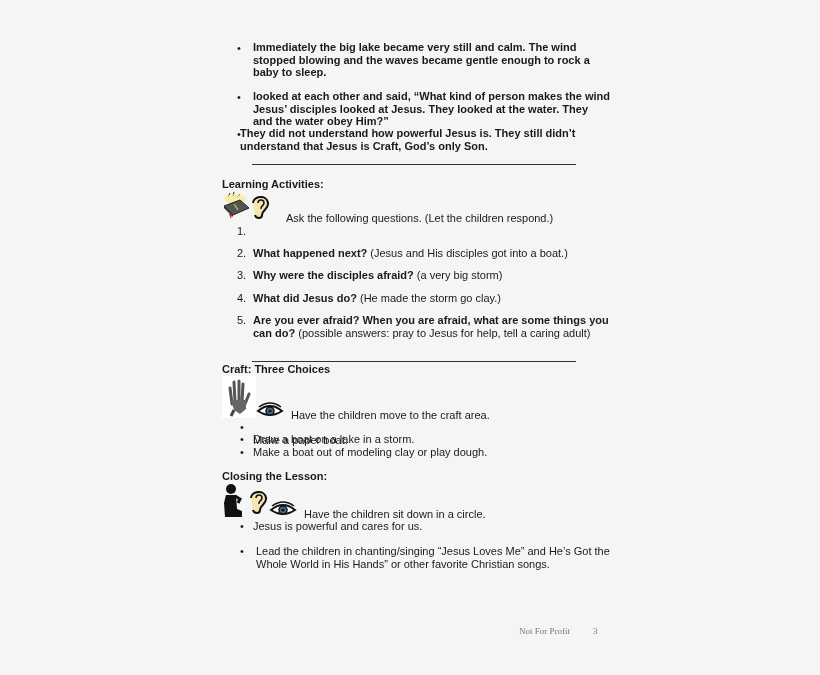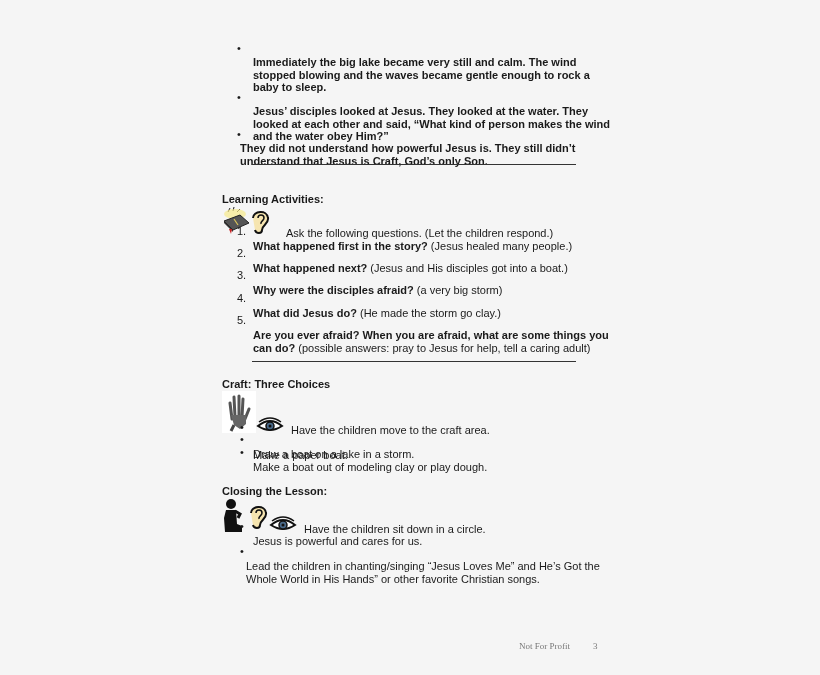--- a/index.html
+++ b/index.html
@@ -1,19 +1,19 @@
 <!DOCTYPE html>
 <html><head>
 <meta charset="utf-8">
 <style>
   html, body { margin:0; padding:0; }
   body { width:820px; height:675px; background:#f5f5f5; position:relative; overflow:hidden;
          font-family:"Liberation Sans", sans-serif; color:#1a1a1a; }
   .page { position:absolute; left:0; top:0; width:820px; height:675px; }
-  .abs { position:absolute;margin-top:15px; }
+  .abs { position:absolute; }
   .t { font-size:11px; line-height:12.5px; white-space:nowrap; }
   .b { font-weight:bold; }
   .bullet { position:absolute; left:237px; font-size:11px; }
   .rule { position:absolute; height:0; border-top:1.5px solid #333; }
   .num { position:absolute; left:237px; font-size:11px; }
   .footer { font-family:"Liberation Serif", serif; font-size:9px; color:#777; }
 </style>
 </head>
 <body>
 
@@ -21,22 +21,22 @@
 
   <span class="bullet" style="top:42px">•</span>
   <div class="abs t b" style="left:253px;top:41px">
     <div>Immediately the big lake became very still and calm. The wind</div>
     <div>stopped blowing and the waves became gentle enough to rock a</div>
     <div>baby to sleep.</div>
   </div>
 
   <span class="bullet" style="top:91px">•</span>
   <div class="abs t b" style="left:253px;top:90px">
+    <div>looked at each other and said, “What kind of person makes the wind</div>
     <div>Jesus’ disciples looked at Jesus. They looked at the water. They</div>
-    <div>looked at each other and said, “What kind of person makes the wind</div>
     <div>and the water obey Him?”</div>
   </div>
 
   <span class="bullet" style="top:128px">•</span>
   <div class="abs t b" style="left:240px;top:127px">
     <div>They did not understand how powerful Jesus is. They still didn’t</div>
     <div>understand that Jesus is Craft, God’s only Son.</div>
   </div>
 
   <div class="rule" style="left:252px;top:164px;width:324px"></div>
@@ -56,23 +56,20 @@
   </div>
   <div class="abs" style="left:249px;top:193px;width:22px;height:27px">
     <svg width="22" height="27" viewBox="0 0 22 27">
       <path d="M4,10 C4,3 18,1 19,10 C20,16 13,17 13,22 C13,26 7,26 6,22" fill="#f6e5b0" stroke="#111" stroke-width="2"></path>
       <path d="M9,10 C9,6 15,6 15,10 C15,13 11,13 12,16" fill="none" stroke="#111" stroke-width="1.5"></path>
     </svg>
   </div>
   <div class="abs t" style="left:286px;top:212px">Ask the following questions. (Let the children respond.)</div>
 
   <span class="num" style="top:225px">1.</span>
-  <div class="abs t" style="left:253px;top:225px">
-    <span class="b">What happened first in the story?</span><span> (Jesus healed many people.)</span>
-  </div>
 
   <span class="num" style="top:247px">2.</span>
   <div class="abs t" style="left:253px;top:247px">
     <span class="b">What happened next?</span><span> (Jesus and His disciples got into a boat.)</span>
   </div>
 
   <span class="num" style="top:269px">3.</span>
   <div class="abs t" style="left:253px;top:269px">
     <span class="b">Why were the disciples afraid?</span><span> (a very big storm)</span>
   </div>
@@ -137,20 +134,20 @@
       <path d="M3,5 Q14,-3 25,5" fill="none" stroke="#111" stroke-width="1.5"></path>
     </svg>
   </div>
   <div class="abs t" style="left:304px;top:508px">Have the children sit down in a circle.</div>
 
   <span class="bullet" style="left:240px;top:520px">•</span>
   <div class="abs t" style="left:253px;top:520px">
     <div>Jesus is powerful and cares for us.</div>
   </div>
   <span class="bullet" style="left:240px;top:545px">•</span>
-  <div class="abs t" style="left:246px;top:545px">
+  <div class="abs t" style="left:256px;top:545px">
     <div>Lead the children in chanting/singing “Jesus Loves Me”  and He’s Got the</div>
     <div>Whole World in His Hands” or other favorite Christian songs.</div>
   </div>
 
   <div class="abs footer" style="left:519px;top:626px">Not For Profit</div>
   <div class="abs footer" style="left:593px;top:626px">3</div>
 </div>
 
 </body></html>

